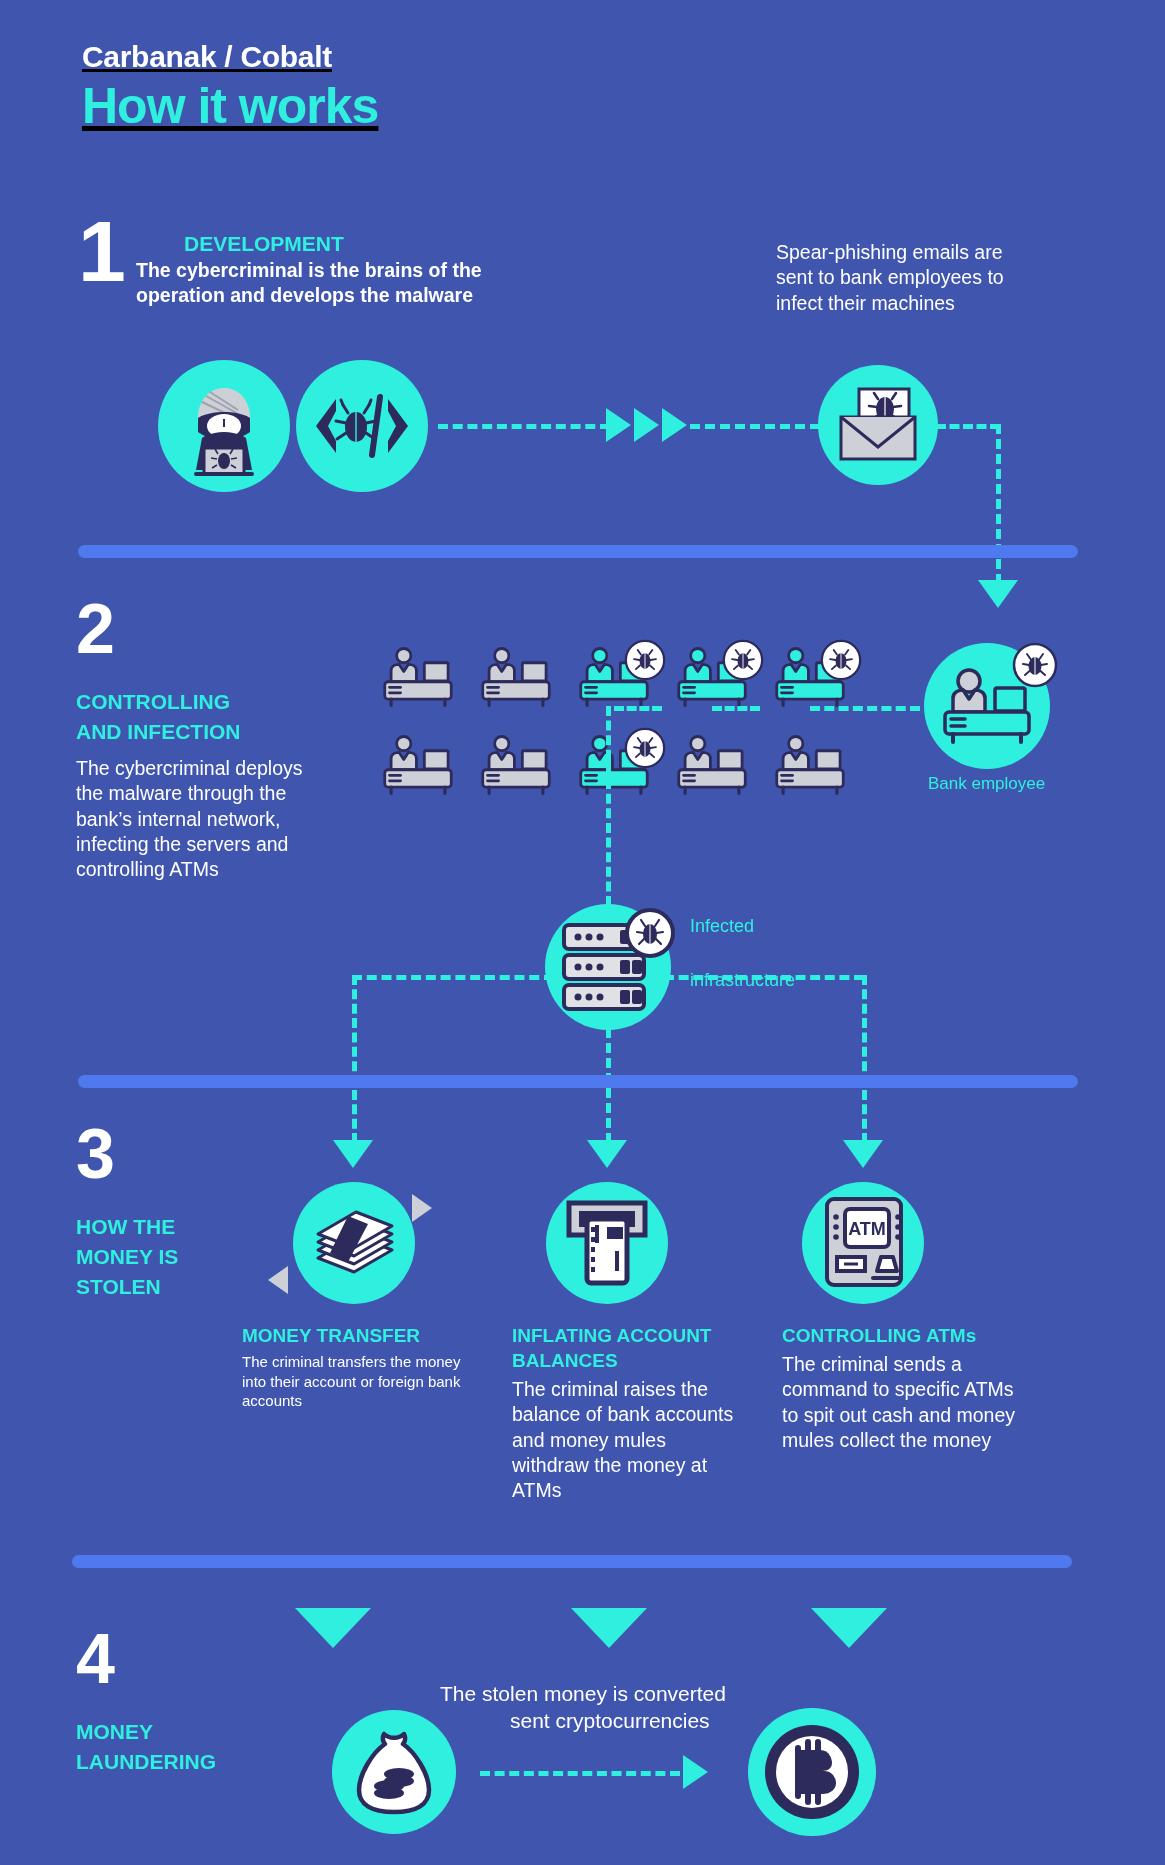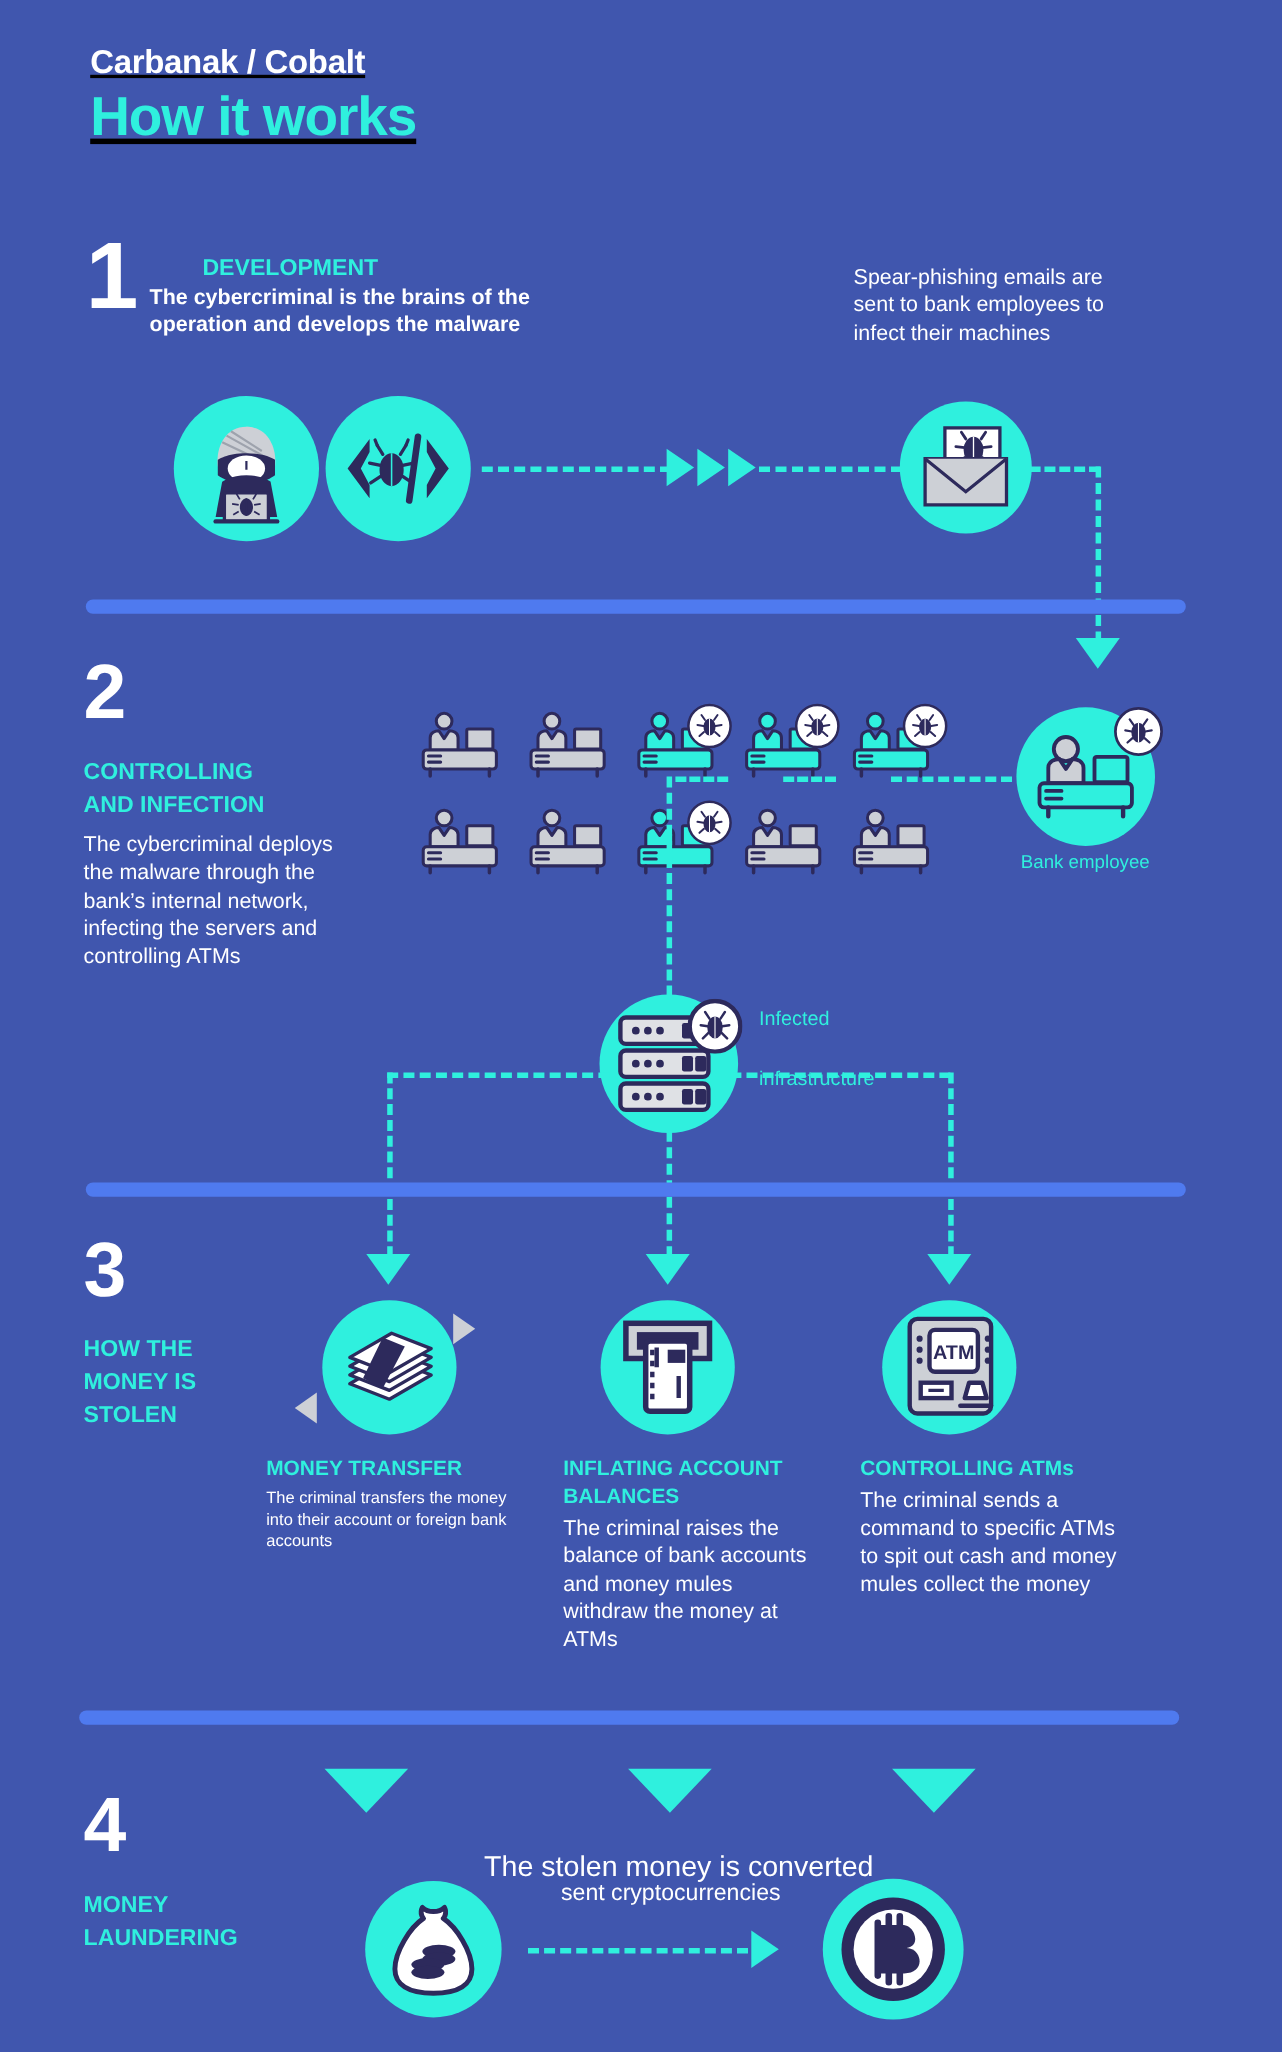--- a/index.html
+++ b/index.html
@@ -420,21 +420,21 @@
 <div class="divider" style="left:72px; top:1555px; width:1000px;"></div>
 
 <div class="tri-d-big" style="left:295px; top:1608px;"></div>
 <div class="tri-d-big" style="left:571px; top:1608px;"></div>
 <div class="tri-d-big" style="left:811px; top:1608px;"></div>
 
 <div class="stepnum" style="left:76px; top:1630px; font-size:70px;">4</div>
 <div class="heading" style="left:76px; top:1720px; font-size:21px;">MONEY</div>
 <div class="heading" style="left:76px; top:1750px; font-size:21px;">LAUNDERING</div>
 
-<div class="body" style="left:440px; top:1680px; font-size:26px;">The stolen money is converted</div>
+<div class="body" style="left:440px; top:1680px; font-size:21px;">The stolen money is converted</div>
 <div class="body" style="left:510px; top:1707px; font-size:21px;">sent cryptocurrencies</div>
 
 <div class="circ" style="left:332px; top:1710px; width:124px; height:124px;">
   <svg width="86" height="88" viewBox="0 0 86 88">
     <path d="M33 6 C30 12 34 16 34 16 C22 24 8 46 8 62 C8 76 20 84 43 84 C66 84 78 76 78 62 C78 46 64 24 52 16 C52 16 56 12 53 6 C48 11 38 11 33 6 Z" fill="#ffffff" stroke="#2d2a5c" stroke-width="4.5" stroke-linejoin="round"></path>
     <ellipse cx="48" cy="46" rx="15" ry="6" fill="#2d2a5c"></ellipse>
     <ellipse cx="48" cy="53" rx="15" ry="6" fill="#2d2a5c"></ellipse>
     <ellipse cx="38" cy="58" rx="15" ry="6" fill="#2d2a5c"></ellipse>
     <ellipse cx="38" cy="65" rx="15" ry="6" fill="#2d2a5c"></ellipse>
   </svg>

